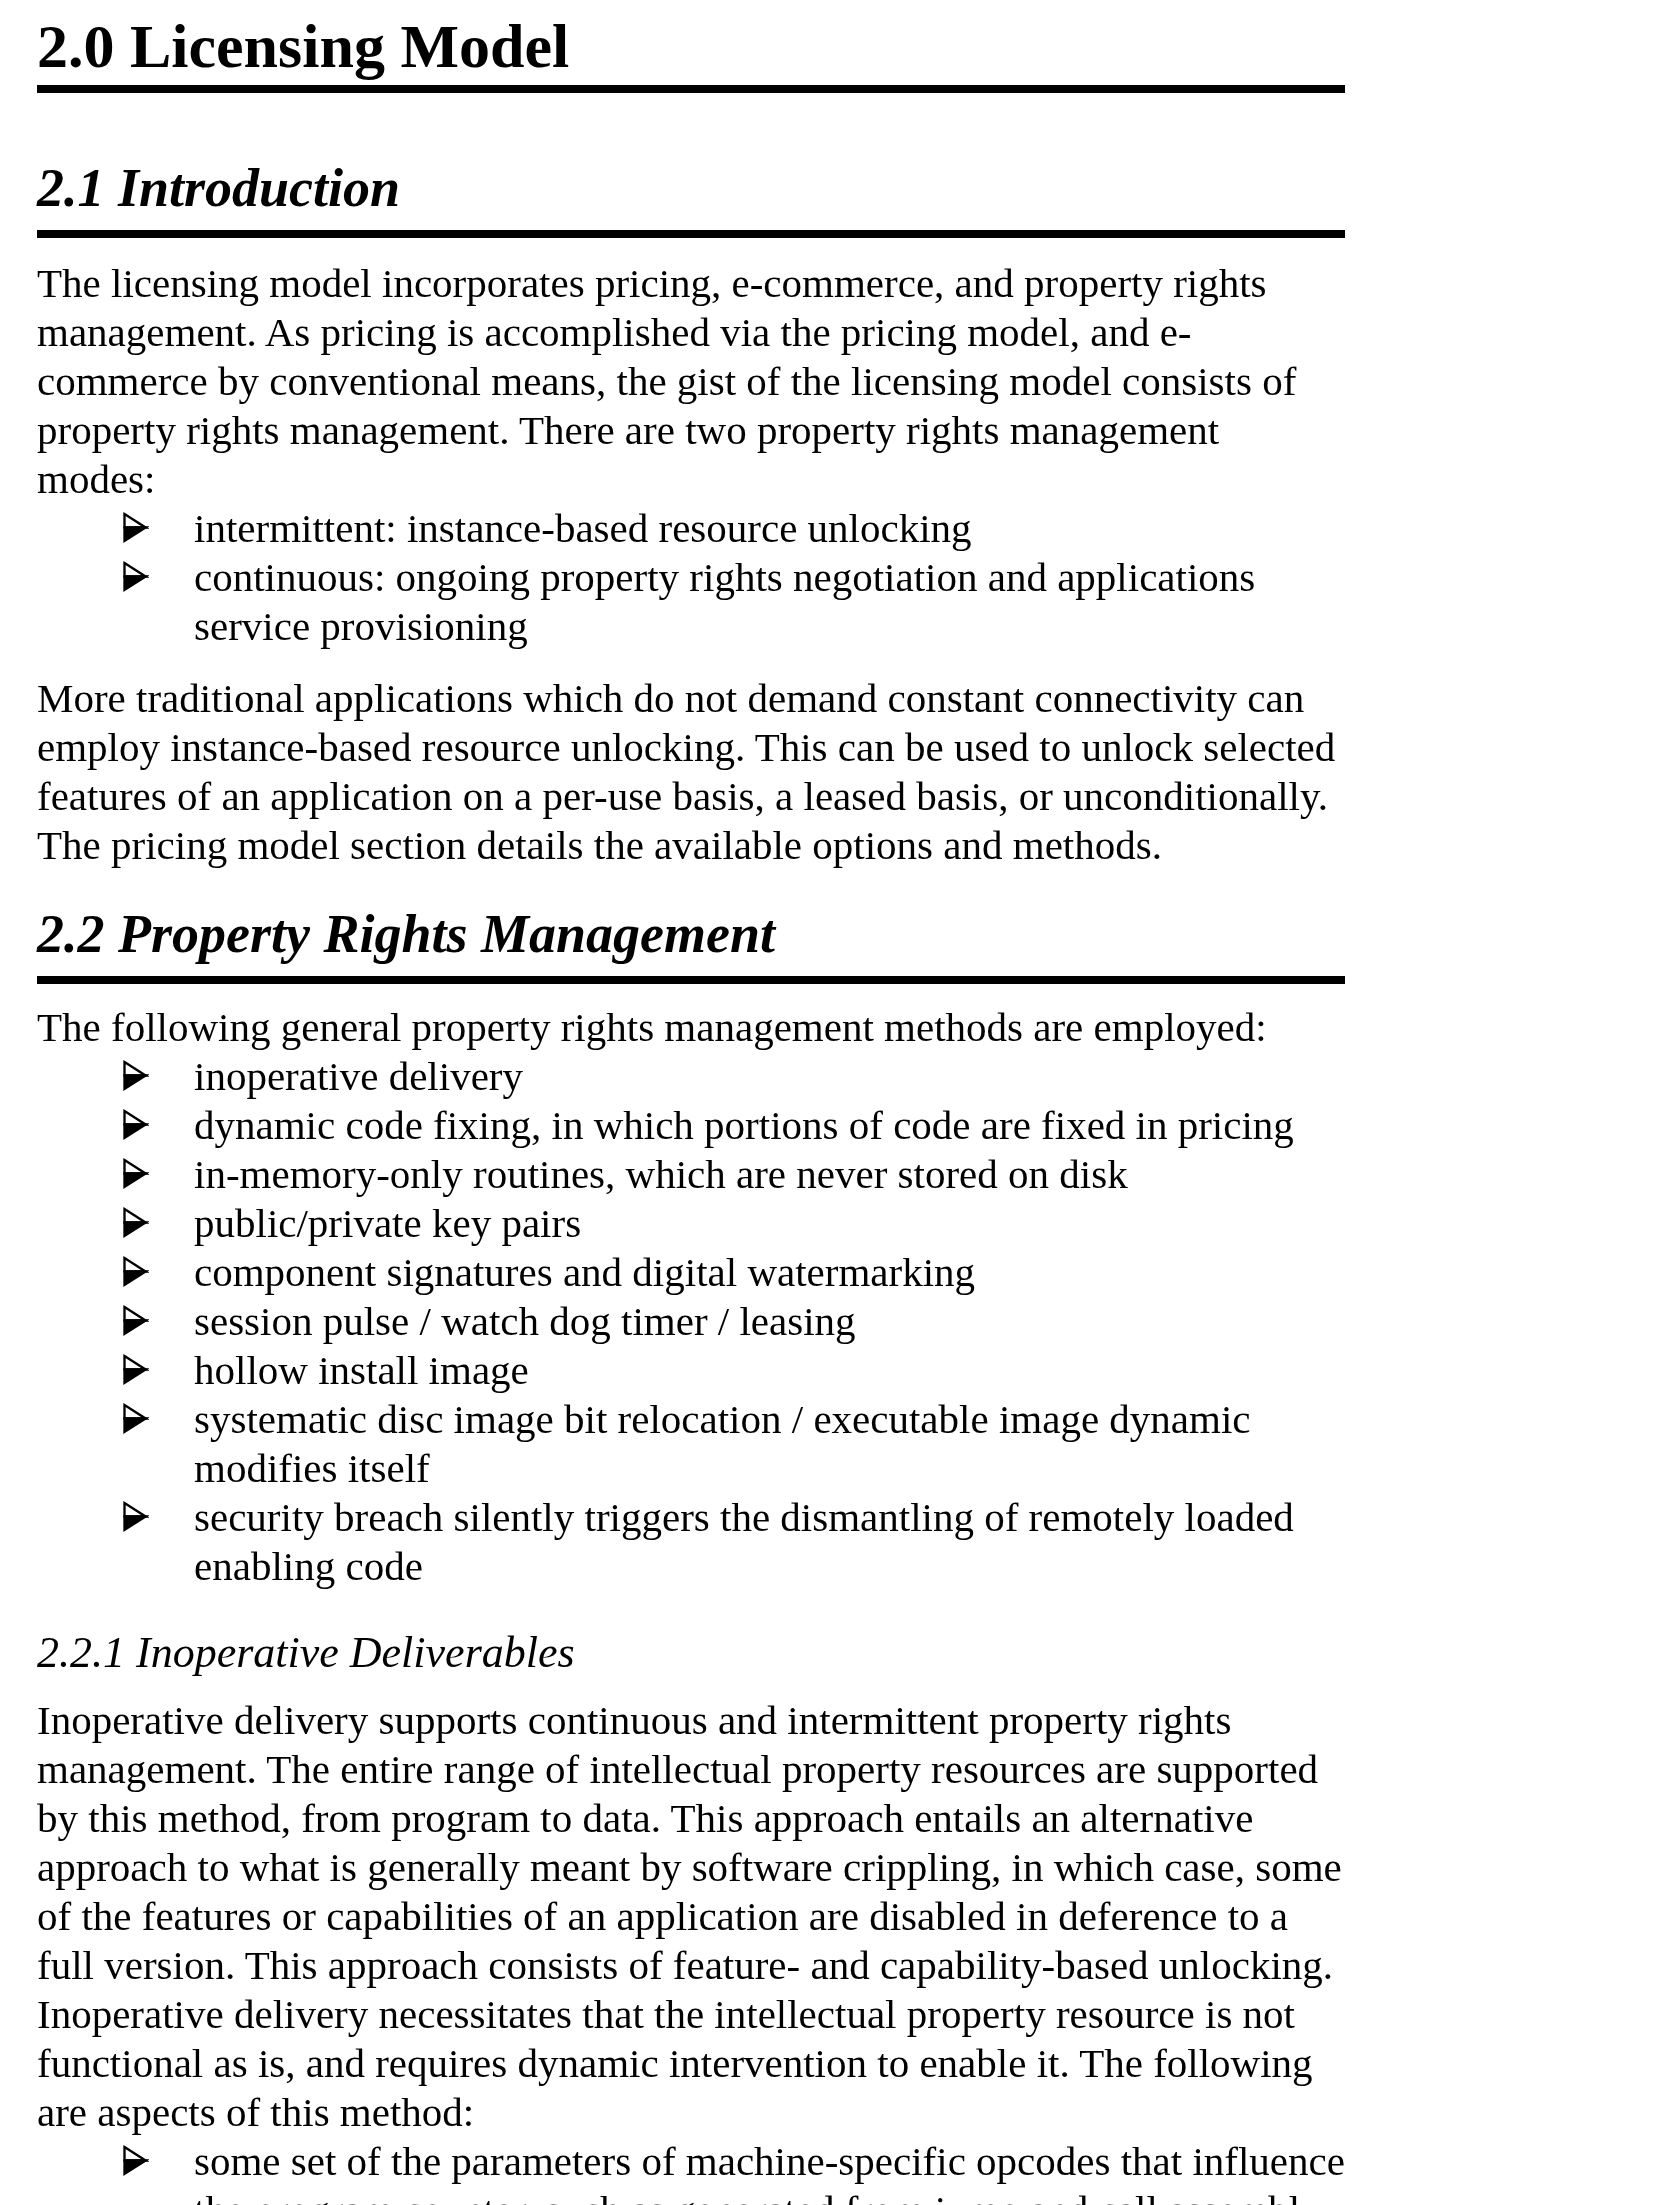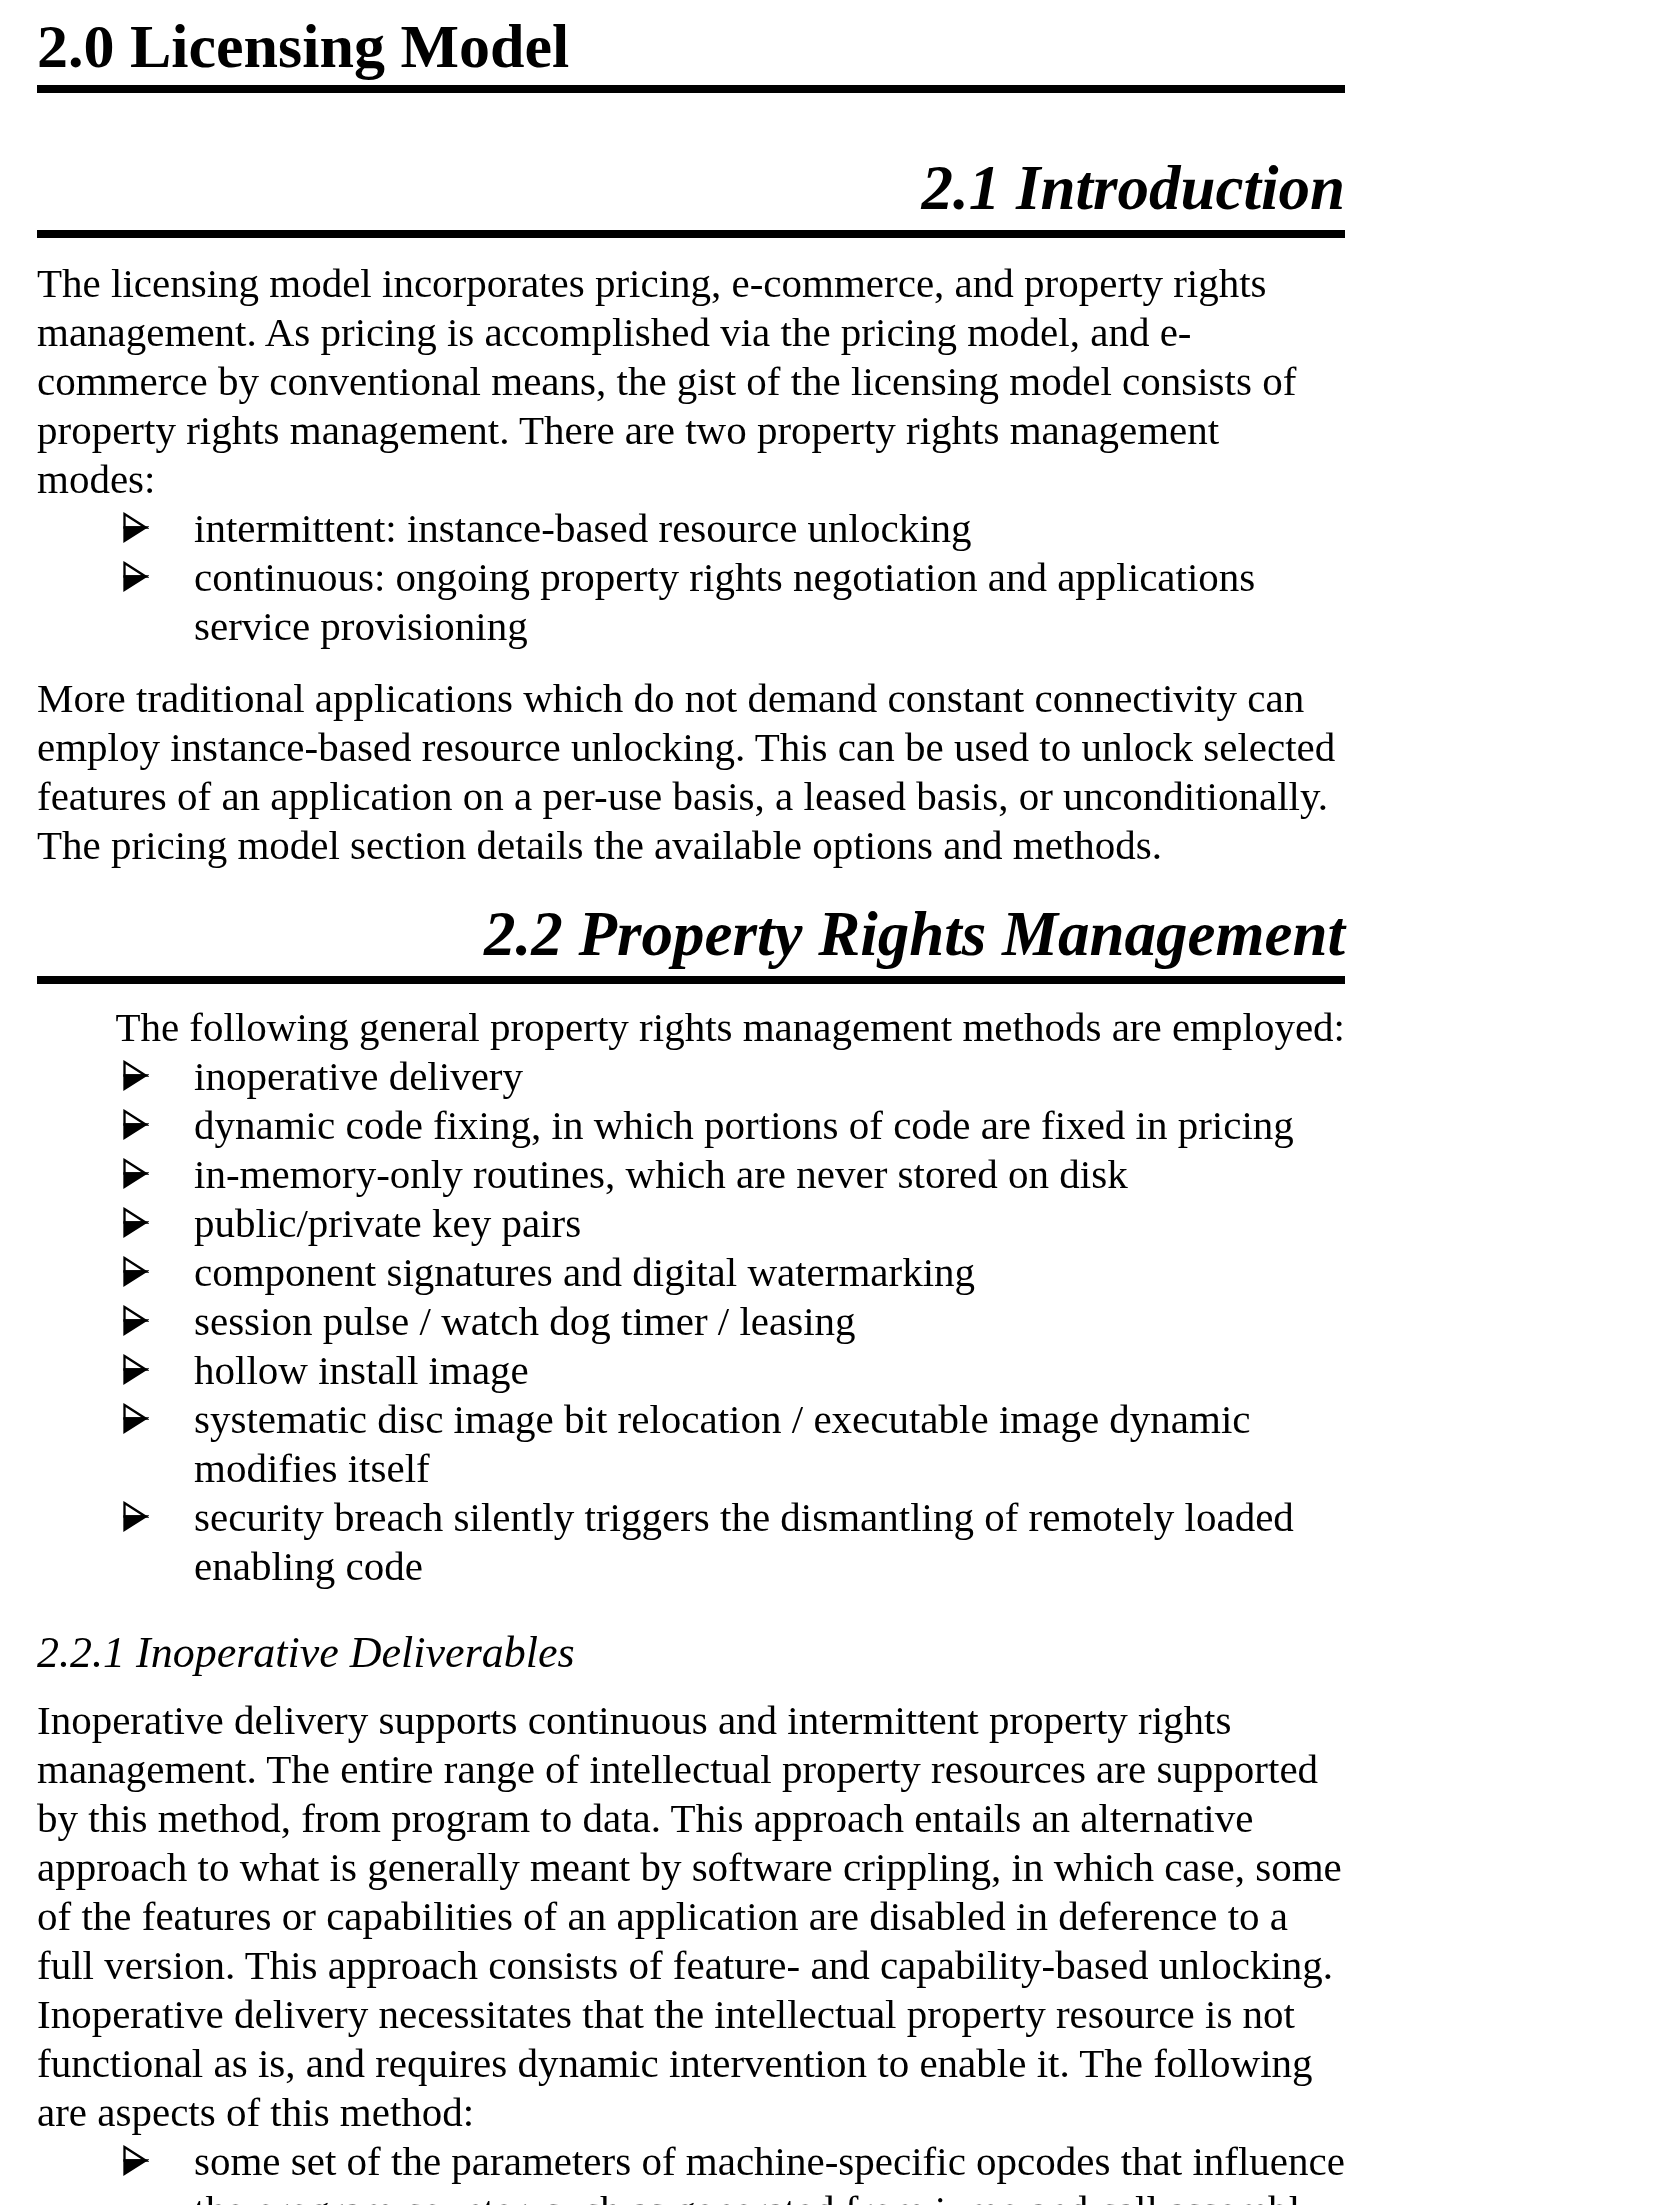--- a/index.html
+++ b/index.html
@@ -12,34 +12,34 @@
   .page { width:1375px; min-height:2205px; padding:6.5px 30px 0 37px; background:#fff; }
 
   .h1 {
     font-size:62px; font-weight:700; line-height:70px;
     margin-top:4.9px; letter-spacing:0px;
   }
   .rule { height:7.3px; background:#000; margin-top:4.1px; }
   .rule-after-h2 { margin-top:1.6px; }
 
   .h2 {
-    font-size:63px; font-weight:700; font-style:italic; line-height:82px;text-align:right;
+    font-size:54px; font-weight:700; font-style:italic; line-height:82px;
   }
   .h2-21 { margin-top:54px; }
   .h2-22 { margin-top:23px; }
 
   .h3 {
     font-size:44px; font-style:italic; font-weight:400; line-height:51px;
     margin-top:36px;
   }
 
   .body-text { font-size:41px; line-height:49px; }
   .para-1 { margin-top:21px; }
   .para-2 { margin-top:23px; }
-  .para-3 { margin-top:19.6px;text-align:right; }
+  .para-3 { margin-top:19.6px; }
   .para-4 { margin-top:18px; }
 
   ul.arrow-list { list-style:none; }
   li.arrow-item { display:flex; align-items:flex-start; padding-left:84px; }
   .bullet-wrap { flex:0 0 28px; width:28px; margin-top:7.3px; }
   .bullet-svg { display:block; width:28px; height:33px; }
   .li-text { margin-left:45px; flex:1 1 auto; }
 </style>
 </head>
 <body>

